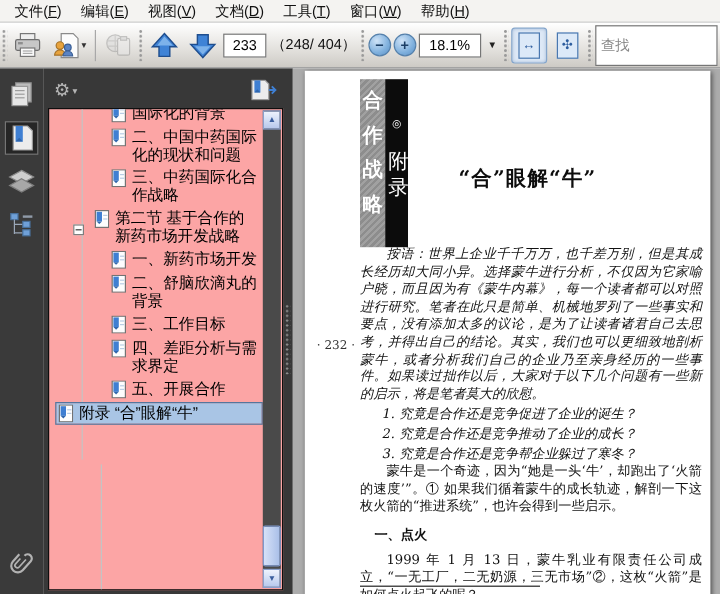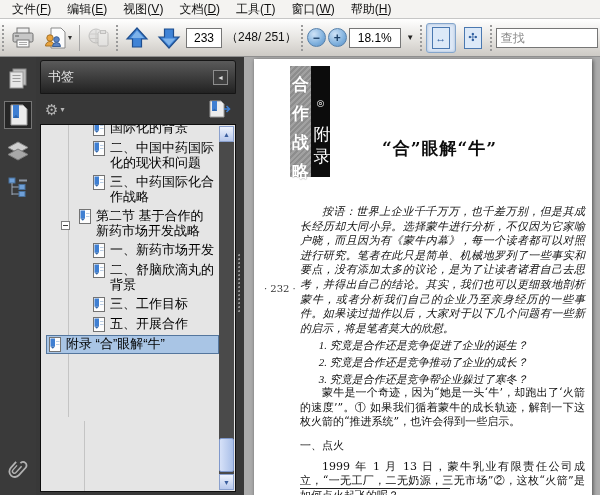--- a/index.html
+++ b/index.html
@@ -31,21 +31,21 @@
                border:1px solid #5580ab; color:#1c3f66; font-weight:bold; font-size:12px;
                display:flex; align-items:center; justify-content:center; line-height:1; }
   .zoom-input { width:52px; }
   .zoom-caret-btn { width:15px; height:20px; display:flex; align-items:center; justify-content:center;
                     font-size:8px; color:#222; flex:0 0 auto; }
   .fit-btn { width:30px; height:30px; display:flex; align-items:center; justify-content:center;
              border:1px solid transparent; border-radius:3px; flex:0 0 auto; }
   .fit-btn.active { background:#dde8f6; border-color:#84a5cb; box-shadow:inset 0 0 3px #9fb6d4; }
   .fit-glyph { font-size:11px; color:#2d5d9e; background:#dcE9f8; border:1px solid #4a78b0;
                width:18px; height:22px; display:flex; align-items:center; justify-content:center; }
-  .search-input { flex:1 1 auto; min-width:56px; height:20px; border:1px solid #767676;
+  .search-input { flex:1 1 auto; min-width:56px; height:34px; border:1px solid #767676;
                   font-size:12px; padding:0 4px; font-family:inherit; color:#222; }
   .search-input::placeholder { color:#8a8a8a; }
 
   
   .main { flex:1; display:flex; min-height:0; }
 
   .navstrip { width:36px; background:#3a3a3a; display:flex; flex-direction:column;
               align-items:center; padding-top:8px; gap:8px; flex:0 0 auto; }
   .nav-btn { width:28px; height:28px; display:flex; align-items:center; justify-content:center;
              border:1px solid transparent; }
@@ -60,21 +60,21 @@
                   border-radius:3px 3px 0 0; display:flex; align-items:center; color:#e2e2e2;
                   font-size:13px; padding:0 7px; flex:0 0 auto; }
   .panel-collapse { margin-left:auto; width:15px; height:15px; background:#3e3e3e;
                     border:1px solid #8d8d8d; color:#ddd; font-size:7px;
                     display:flex; align-items:center; justify-content:center; }
   .panel-options { height:30px; display:flex; align-items:center; padding:0 5px; flex:0 0 auto; }
   .gear-glyph { color:#b5b5b5; font-size:15px; line-height:1; }
   .options-caret { color:#b5b5b5; font-size:8px; margin-left:2px; }
   .goto-btn { margin-left:auto; display:flex; align-items:center; }
 
-  .tree { flex:1; background:#e5e5e5; border:1px solid #0e0e0e; position:relative;
+  .tree { flex:1; background:#fca5a5; border:1px solid #0e0e0e; position:relative;
           overflow:hidden; padding:3px 16px 4px 0; }
   .tree-guide { position:absolute; width:0; border-left:1px solid #c4c4c4; }
   .guide-a { left:27px; top:0; height:292px; }
   .guide-b { left:43px; top:296px; height:150px; }
   .tree-row { display:flex; align-items:flex-start; margin:3px 1px; font-size:13px;
               line-height:15px; color:#000; position:relative; }
   .lvl0 { padding-left:5px;align-items:center; } .lvl1 { padding-left:19px;align-items:center; } .lvl2 { padding-left:49px; }
   .clipped { margin-top:-8px; }
   .expander { flex:0 0 auto; width:9px; height:9px; border:1px solid #7e7e7e; background:#fff;
               margin:3px 7px 0 0; position:relative; }
@@ -92,21 +92,21 @@
               background:linear-gradient(90deg,#d6e1f8,#a9bfe8); border:1px solid #7f98cc; border-radius:2px; }
   .panel-grip { position:absolute; right:2px; top:45%; width:4px; height:58px;
                 background-image:radial-gradient(circle at 1.2px 1.2px,#8f8f8f .9px,transparent 1.1px);
                 background-size:4px 4px; }
 
   
   .docarea { flex:1; background:#acacac; position:relative; overflow:hidden; }
   .pdfpage { position:absolute; left:10px; top:2px; width:338px; bottom:-8px; background:#fff;
              box-shadow:1px 1px 4px rgba(0,0,0,.55); }
 
-  .banner { position:absolute; left:36px; top:7px; display:flex; height:111px; }
+  .banner { position:absolute; left:46px; top:7px; display:flex; height:140px; }
   .banner-art { width:21px; background:repeating-linear-gradient(135deg,#8d8d8d 0 2px,#a1a1a1 2px 4px);
                 color:#fff; font-family:"DejaVu Serif","Liberation Serif",serif; font-weight:bold;
                 font-size:17px; line-height:29px; text-align:center; word-break:break-all;
                 padding-top:4px; text-shadow:0 0 1px #666; }
   .banner-strip { width:19px; background:#0c0c0c; color:#fff; display:flex; flex-direction:column;
                   align-items:center; }
   .strip-mark { margin-top:32px; font-size:9px; }
   .strip-label { margin-top:15px; width:14px; line-height:22px; word-break:break-all; text-align:center;
                  font-size:17px; font-family:"DejaVu Serif","Liberation Serif",serif; }
 
@@ -117,22 +117,22 @@
                   font-family:"DejaVu Serif","Liberation Serif",serif; }
 
   .page-num { position:absolute; left:10px; top:224px; font-size:10px; color:#333;
               font-family:"DejaVu Serif","Liberation Serif",serif; }
 
   .page-body { position:absolute; left:46px; right:7px; top:146px; color:#111;
                font-family:"DejaVu Serif","Liberation Serif",serif; }
   .page-body p { font-size:11px; line-height:14.6px; text-align:justify; }
   .kai { font-style:italic; }
   .indent { text-indent:2em; }
-  .qline { margin-left:1.7em; margin-top:2px; font-style:italic;font-family:Liberation Serif, serif; }
-  .sec-heading { font-size:11.5px; font-weight:normal; margin:9px 0 6px; font-style:normal; }
+  .qline { margin-left:1.7em; margin-top:2px; font-style:italic; }
+  .sec-heading { font-size:11.5px; font-weight:bold; margin:9px 12px 6px; font-style:normal; }
   .footnote-rule { position:absolute; left:46px; top:429px; width:150px; border-top:1px solid #222; }
 </style>
 </head>
 <body>
 
 <div class="app">
 
   <div class="menubar">
       <span class="menu-item">文件(<u>F</u>)</span>
       <span class="menu-item">编辑(<u>E</u>)</span>
@@ -188,21 +188,21 @@
       </svg>
     </div>
     <div class="tb-btn">
       <svg width="24" height="24" viewBox="0 0 24 24">
         <path d="M12 22 L2 11 H7.5 V3 H16.5 V11 H22 Z" fill="#3f83d6" stroke="#1f4e8e" stroke-width="1.2"></path>
         <path d="M12 19.5 L5.5 12.5 H18.5 Z" fill="#7db2ea"></path>
       </svg>
     </div>
 
     <input class="tb-input" value="233" style="">
-    <span class="page-count">（248/ 251）</span>
+    <span class="page-count">（248/ 404）</span>
 
     <div class="grip"></div>
 
     <div class="round-btn">−</div>
     <div class="round-btn">+</div>
     <input class="tb-input zoom-input" value="18.1%" style="">
     <div class="zoom-caret-btn">▼</div>
 
     <div class="grip"></div>
 
@@ -257,24 +257,20 @@
         <svg width="24" height="24" viewBox="0 0 24 24">
           <g transform="rotate(42 12 12)">
             <path d="M8.5 4.5 a3.5 3.5 0 0 1 7 0 v10 a5.5 5.5 0 0 1 -11 0 v-8" fill="none" stroke="#b2b2b2" stroke-width="1.8"></path>
             <path d="M11.5 6 v8.5 a2 2 0 0 1 -4 0 v-6" fill="none" stroke="#b2b2b2" stroke-width="1.4"></path>
           </g>
         </svg>
       </div>
     </div>
 
     <div class="panel">
-      <div class="panel-header">
-        <span>书签</span>
-        <span class="panel-collapse">◄</span>
-      </div>
       <div class="panel-options">
         <span class="gear-glyph">⚙</span>
         <span class="options-caret">▾</span>
         <span class="goto-btn">
           <svg width="24" height="18" viewBox="0 0 24 18">
             <path d="M3 1 h11 l3 3 v13 h-14 Z" fill="#ececec" stroke="#9a9a9a"></path>
             <rect x="5" y="1" width="5" height="10" fill="#3f7fd2"></rect>
             <path d="M5 11 h5 l-2.5 -2.6 Z" fill="#2f66ad"></path>
             <path d="M17 9 l5 0 m-2.5 -3 l3 3 -3 3" stroke="#3f7fd2" stroke-width="1.6" fill="none"></path>
           </svg>
@@ -370,20 +366,32 @@
           </div>
           <div class="tree-row lvl2">
             <span class="row-main">
               <svg class="bm-icon" width="13" height="15" viewBox="0 0 13 15">
     <rect x="1.5" y="0.5" width="11" height="14" fill="#fdfdfd" stroke="#737373"></rect>
     <rect x="2.5" y="1.5" width="4.5" height="8" fill="#3f7fd2"></rect>
     <path d="M2.5 9.5 h4.5 l-2.25 2.2 Z" fill="#2f66ad"></path>
     <rect x="8" y="4" width="3.5" height="1" fill="#b9cde4"></rect>
     <rect x="8" y="7" width="3.5" height="1" fill="#b9cde4"></rect>
   </svg>
+              <span class="bm-label">四、差距分析与需求界定</span>
+            </span>
+          </div>
+          <div class="tree-row lvl2">
+            <span class="row-main">
+              <svg class="bm-icon" width="13" height="15" viewBox="0 0 13 15">
+    <rect x="1.5" y="0.5" width="11" height="14" fill="#fdfdfd" stroke="#737373"></rect>
+    <rect x="2.5" y="1.5" width="4.5" height="8" fill="#3f7fd2"></rect>
+    <path d="M2.5 9.5 h4.5 l-2.25 2.2 Z" fill="#2f66ad"></path>
+    <rect x="8" y="4" width="3.5" height="1" fill="#b9cde4"></rect>
+    <rect x="8" y="7" width="3.5" height="1" fill="#b9cde4"></rect>
+  </svg>
               <span class="bm-label">五、开展合作</span>
             </span>
           </div>
           <div class="tree-row lvl0 selected">
             <span class="row-main">
               <svg class="bm-icon" width="13" height="15" viewBox="0 0 13 15">
     <rect x="1.5" y="0.5" width="11" height="14" fill="#fdfdfd" stroke="#737373"></rect>
     <rect x="2.5" y="1.5" width="4.5" height="8" fill="#3f7fd2"></rect>
     <path d="M2.5 9.5 h4.5 l-2.25 2.2 Z" fill="#2f66ad"></path>
     <rect x="8" y="4" width="3.5" height="1" fill="#b9cde4"></rect>

